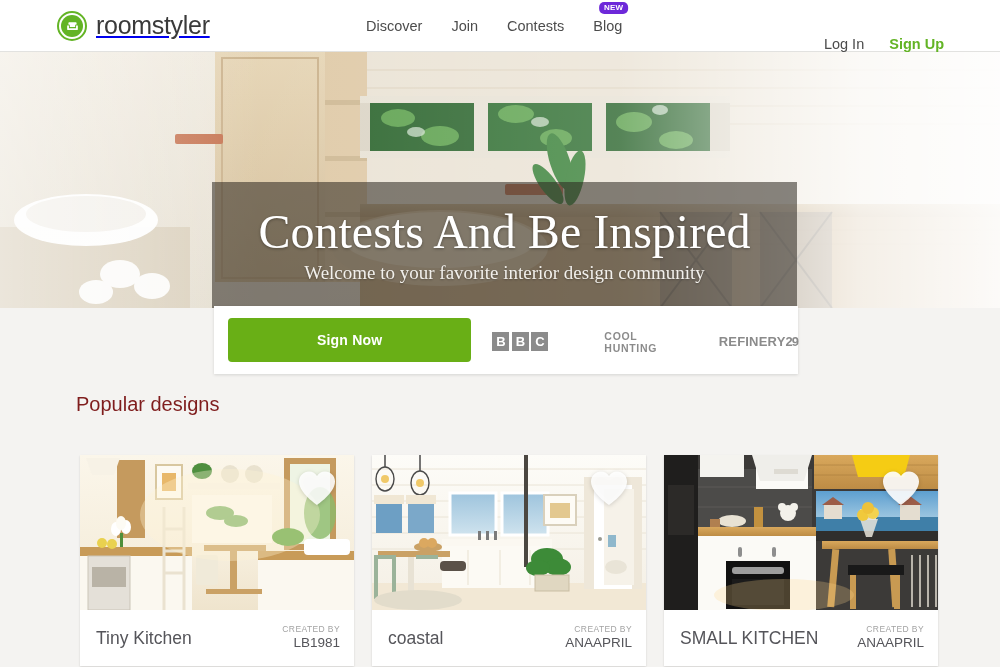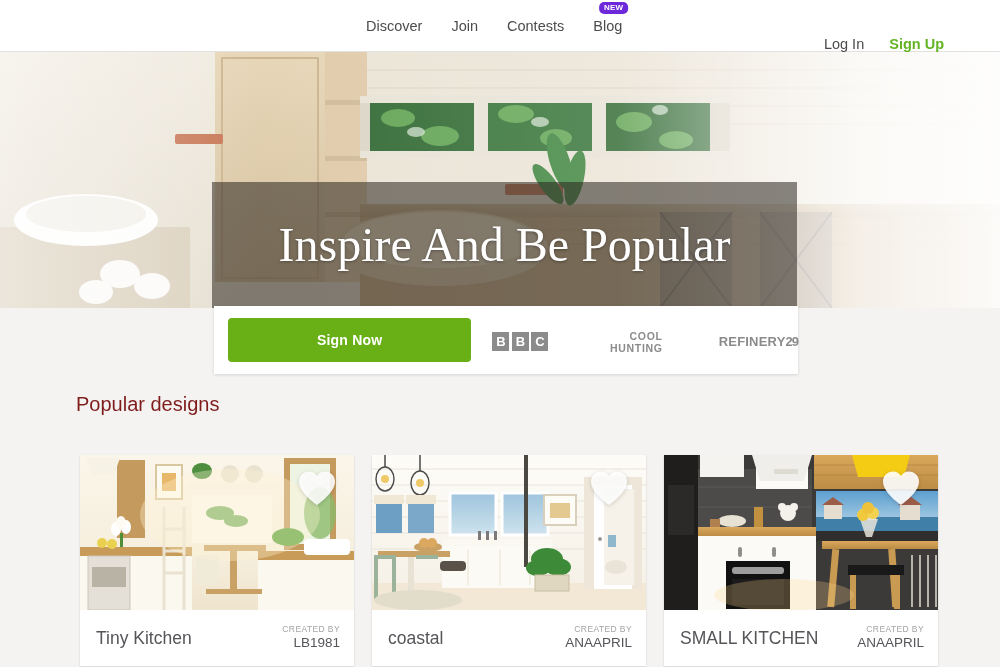--- a/index.html
+++ b/index.html
@@ -213,21 +213,20 @@
     align-items: center;
     justify-content: center;
     font-family: "Liberation Sans", sans-serif;
   }
   .cool-hunting {
     margin-left: 56px;
     font-size: 10.5px;
     font-weight: bold;
     letter-spacing: 0.7px;
     color: #8b8b8b;
-    text-align: right;
   }
   .refinery {
     margin-left: 56px;
     font-size: 13px;
     font-weight: bold;
     letter-spacing: 0.2px;
     color: #8b8b8b;
   }
   .refinery .num { letter-spacing: -1px; }
 
@@ -303,20 +302,31 @@
     color: #55555a;
     display: block;
     line-height: 1.25;
   }
 </style>
 </head>
 <body>
 
 <div class="header">
 
+  <a class="logo-wrap" href="#">
+    <span class="logo-mark">
+      <span class="inner">
+        <svg width="13" height="12" viewBox="0 0 13 12" aria-hidden="true">
+          <path fill="#ffffff" d="M2.4 3.3c0-.55.45-1 1-1h6.2c.55 0 1 .45 1 1v1.3h-.35c-.62 0-1.1.5-1.1 1.12V7.1H3.85V5.72c0-.62-.48-1.12-1.1-1.12H2.4V3.3z"></path>
+          <path fill="#ffffff" d="M1.15 6.1c0-.5.4-.9.9-.9s.9.4.9.9v2.05h7.1V6.1c0-.5.4-.9.9-.9s.9.4.9.9v3.1c0 .5-.4.9-.9.9H2.05c-.5 0-.9-.4-.9-.9V6.1z"></path>
+        </svg>
+      </span>
+    </span>
+    <span class="logo-text">roomstyler</span>
+  </a>
 
   <nav class="nav">
     <a href="#">
       <span>Discover</span>
     </a>
     <a href="#">
       <span>Join</span>
     </a>
     <a href="#">
       <span>Contests</span>
@@ -445,21 +455,22 @@
       <ellipse cx="120" cy="222" rx="20" ry="14"></ellipse>
       <ellipse cx="152" cy="234" rx="18" ry="13"></ellipse>
       <ellipse cx="96" cy="240" rx="17" ry="12"></ellipse>
     </g>
 
     <rect x="0" y="0" width="1000" height="256" fill="url(#gGlow)"></rect>
     <rect x="0" y="0" width="260" height="256" fill="url(#gLeft)" opacity="0.55"></rect>
   </svg>
 
   <div class="hero-caption">
-    <div class="hero-title">Inspire And Be Popular</div>
+    <div class="hero-title">Contests And Be Inspired</div>
+    <div class="hero-sub">Welcome to your favorite interior design community</div>
   </div>
 </div>
 
 <div class="cta-panel">
   <button class="join-btn">Sign Now</button>
 
   <div class="seen-block">
     <div class="press-row">
       <div class="bbc">
         <span>B</span>

